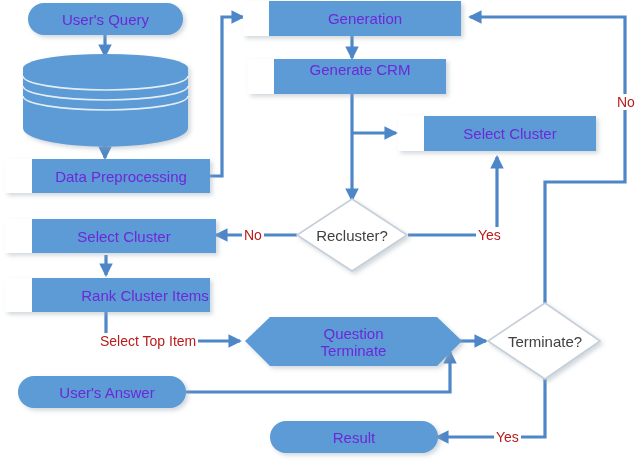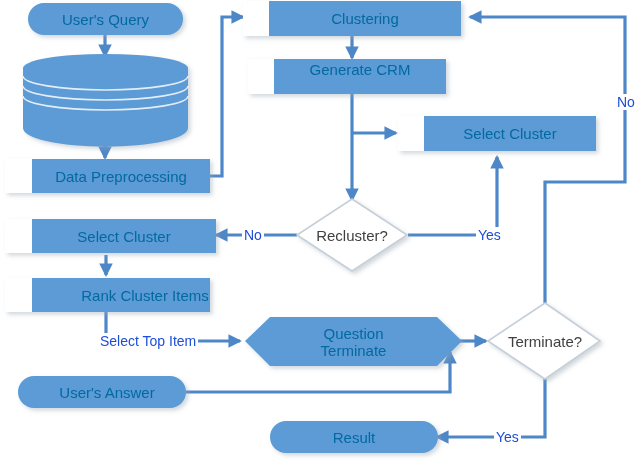--- a/index.html
+++ b/index.html
@@ -23,32 +23,32 @@
     top: 0;
     width: 640px;
     height: 465px;
   }
   .node-label {
     position: absolute;
     display: flex;
     align-items: center;
     justify-content: center;
     text-align: center;
-    color: #0369a1;
+    color: #6d28d9;
     font-size: 15px;
     line-height: 17px;
     pointer-events: none;
     white-space: pre-line;
   }
   .node-label.dark {
     color: #404040;
   }
   .edge-label {
     position: absolute;
-    color: #1d4ed8;
+    color: #b91c1c;
     font-size: 14px;
     line-height: 16px;
     background: #ffffff;
     padding: 0 2px;
     white-space: nowrap;
   }
   .hit {
     position: absolute;
   }
 </style>
@@ -166,21 +166,21 @@
 
   <div class="node-label" style="left:28px; top:3px; width:155px; height:32px;">User's Query</div>
 
 
   <div class="node-label" style="left:32px; top:159px; width:178px; height:34px;">Data Preprocessing</div>
 
   <div class="node-label" style="left:32px; top:219px; width:184px; height:34px;">Select Cluster</div>
 
   <div class="node-label" style="left:32px; top:278px; width:178px; height:34px;margin-left:24px;">Rank Cluster Items</div>
 
-  <div class="node-label" style="left:269px; top:1px; width:192px; height:35px;">Clustering</div>
+  <div class="node-label" style="left:269px; top:1px; width:192px; height:35px;">Generation</div>
 
   <div class="node-label" style="left:274px; top:52px; width:172px; height:35px;">Generate CRM</div>
 
   <div class="node-label" style="left:424px; top:116px; width:172px; height:35px;">Select Cluster</div>
 
   <div class="node-label dark" style="left:302px; top:219px; width:100px; height:32px;">Recluster?</div>
 
   <div class="node-label dark" style="left:495px; top:325px; width:100px; height:32px;">Terminate?</div>
 
   <div class="node-label" style="left:270px; top:317px; width:167px; height:49px;">Question

